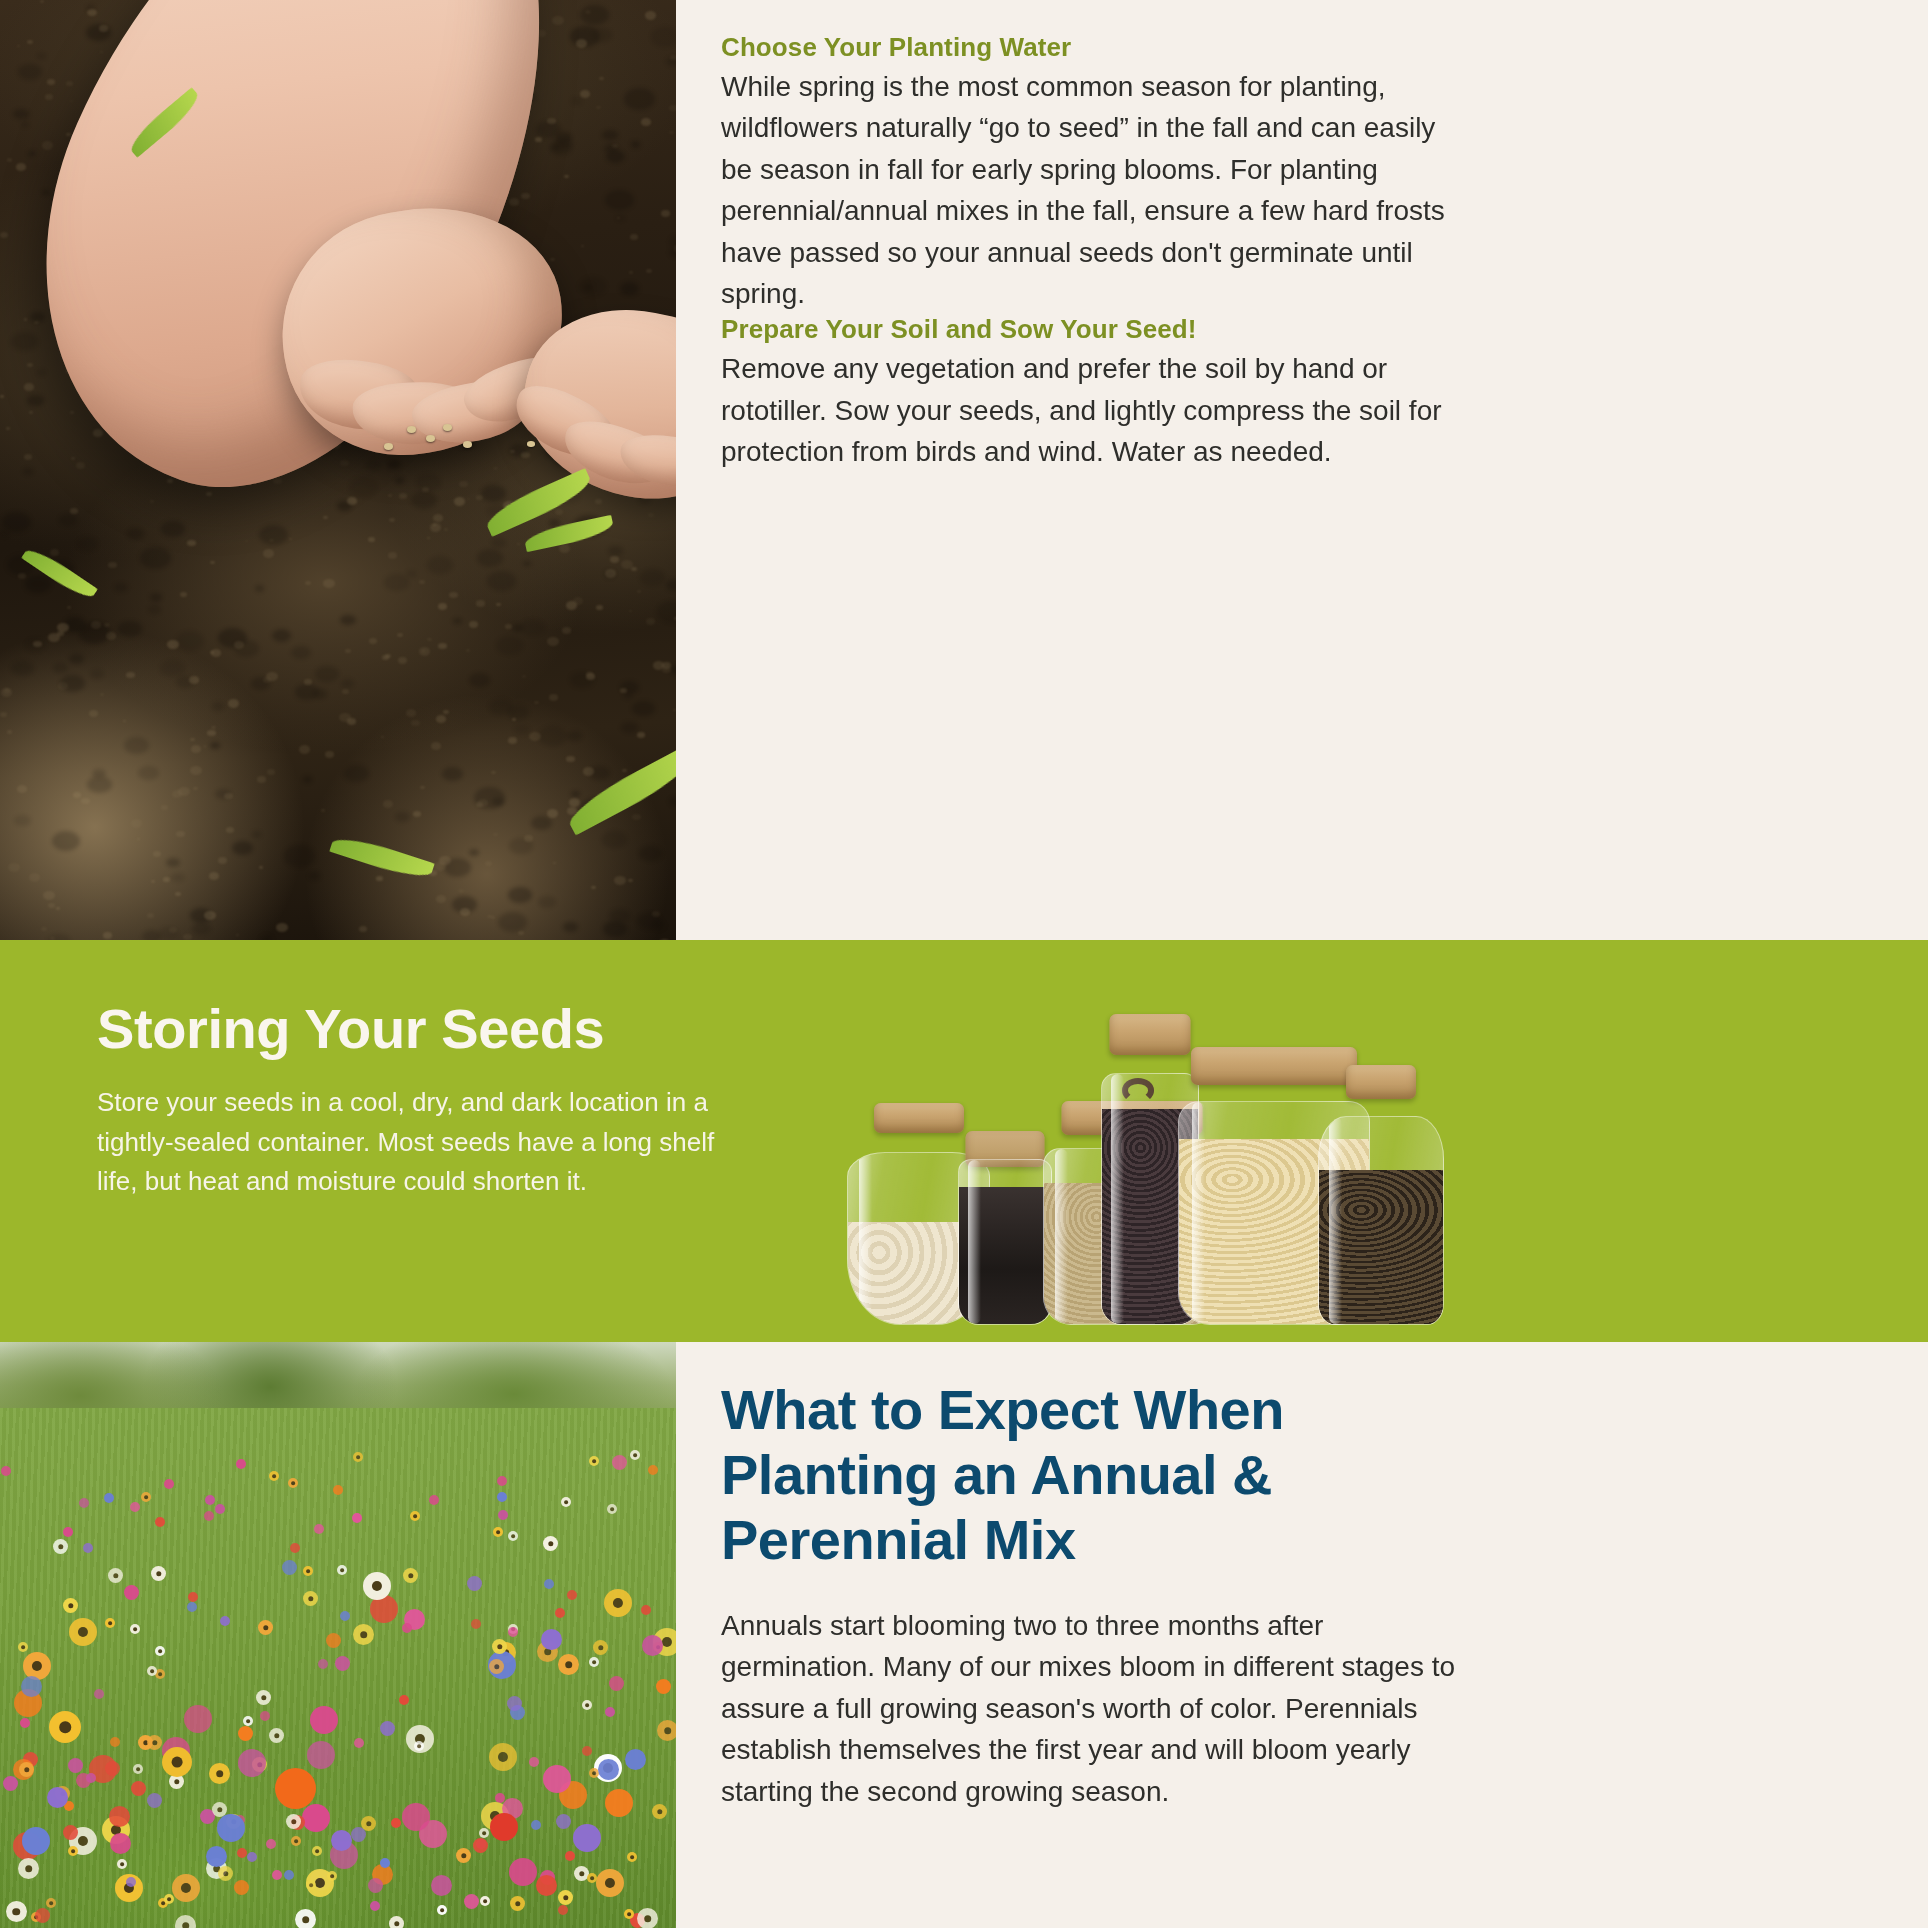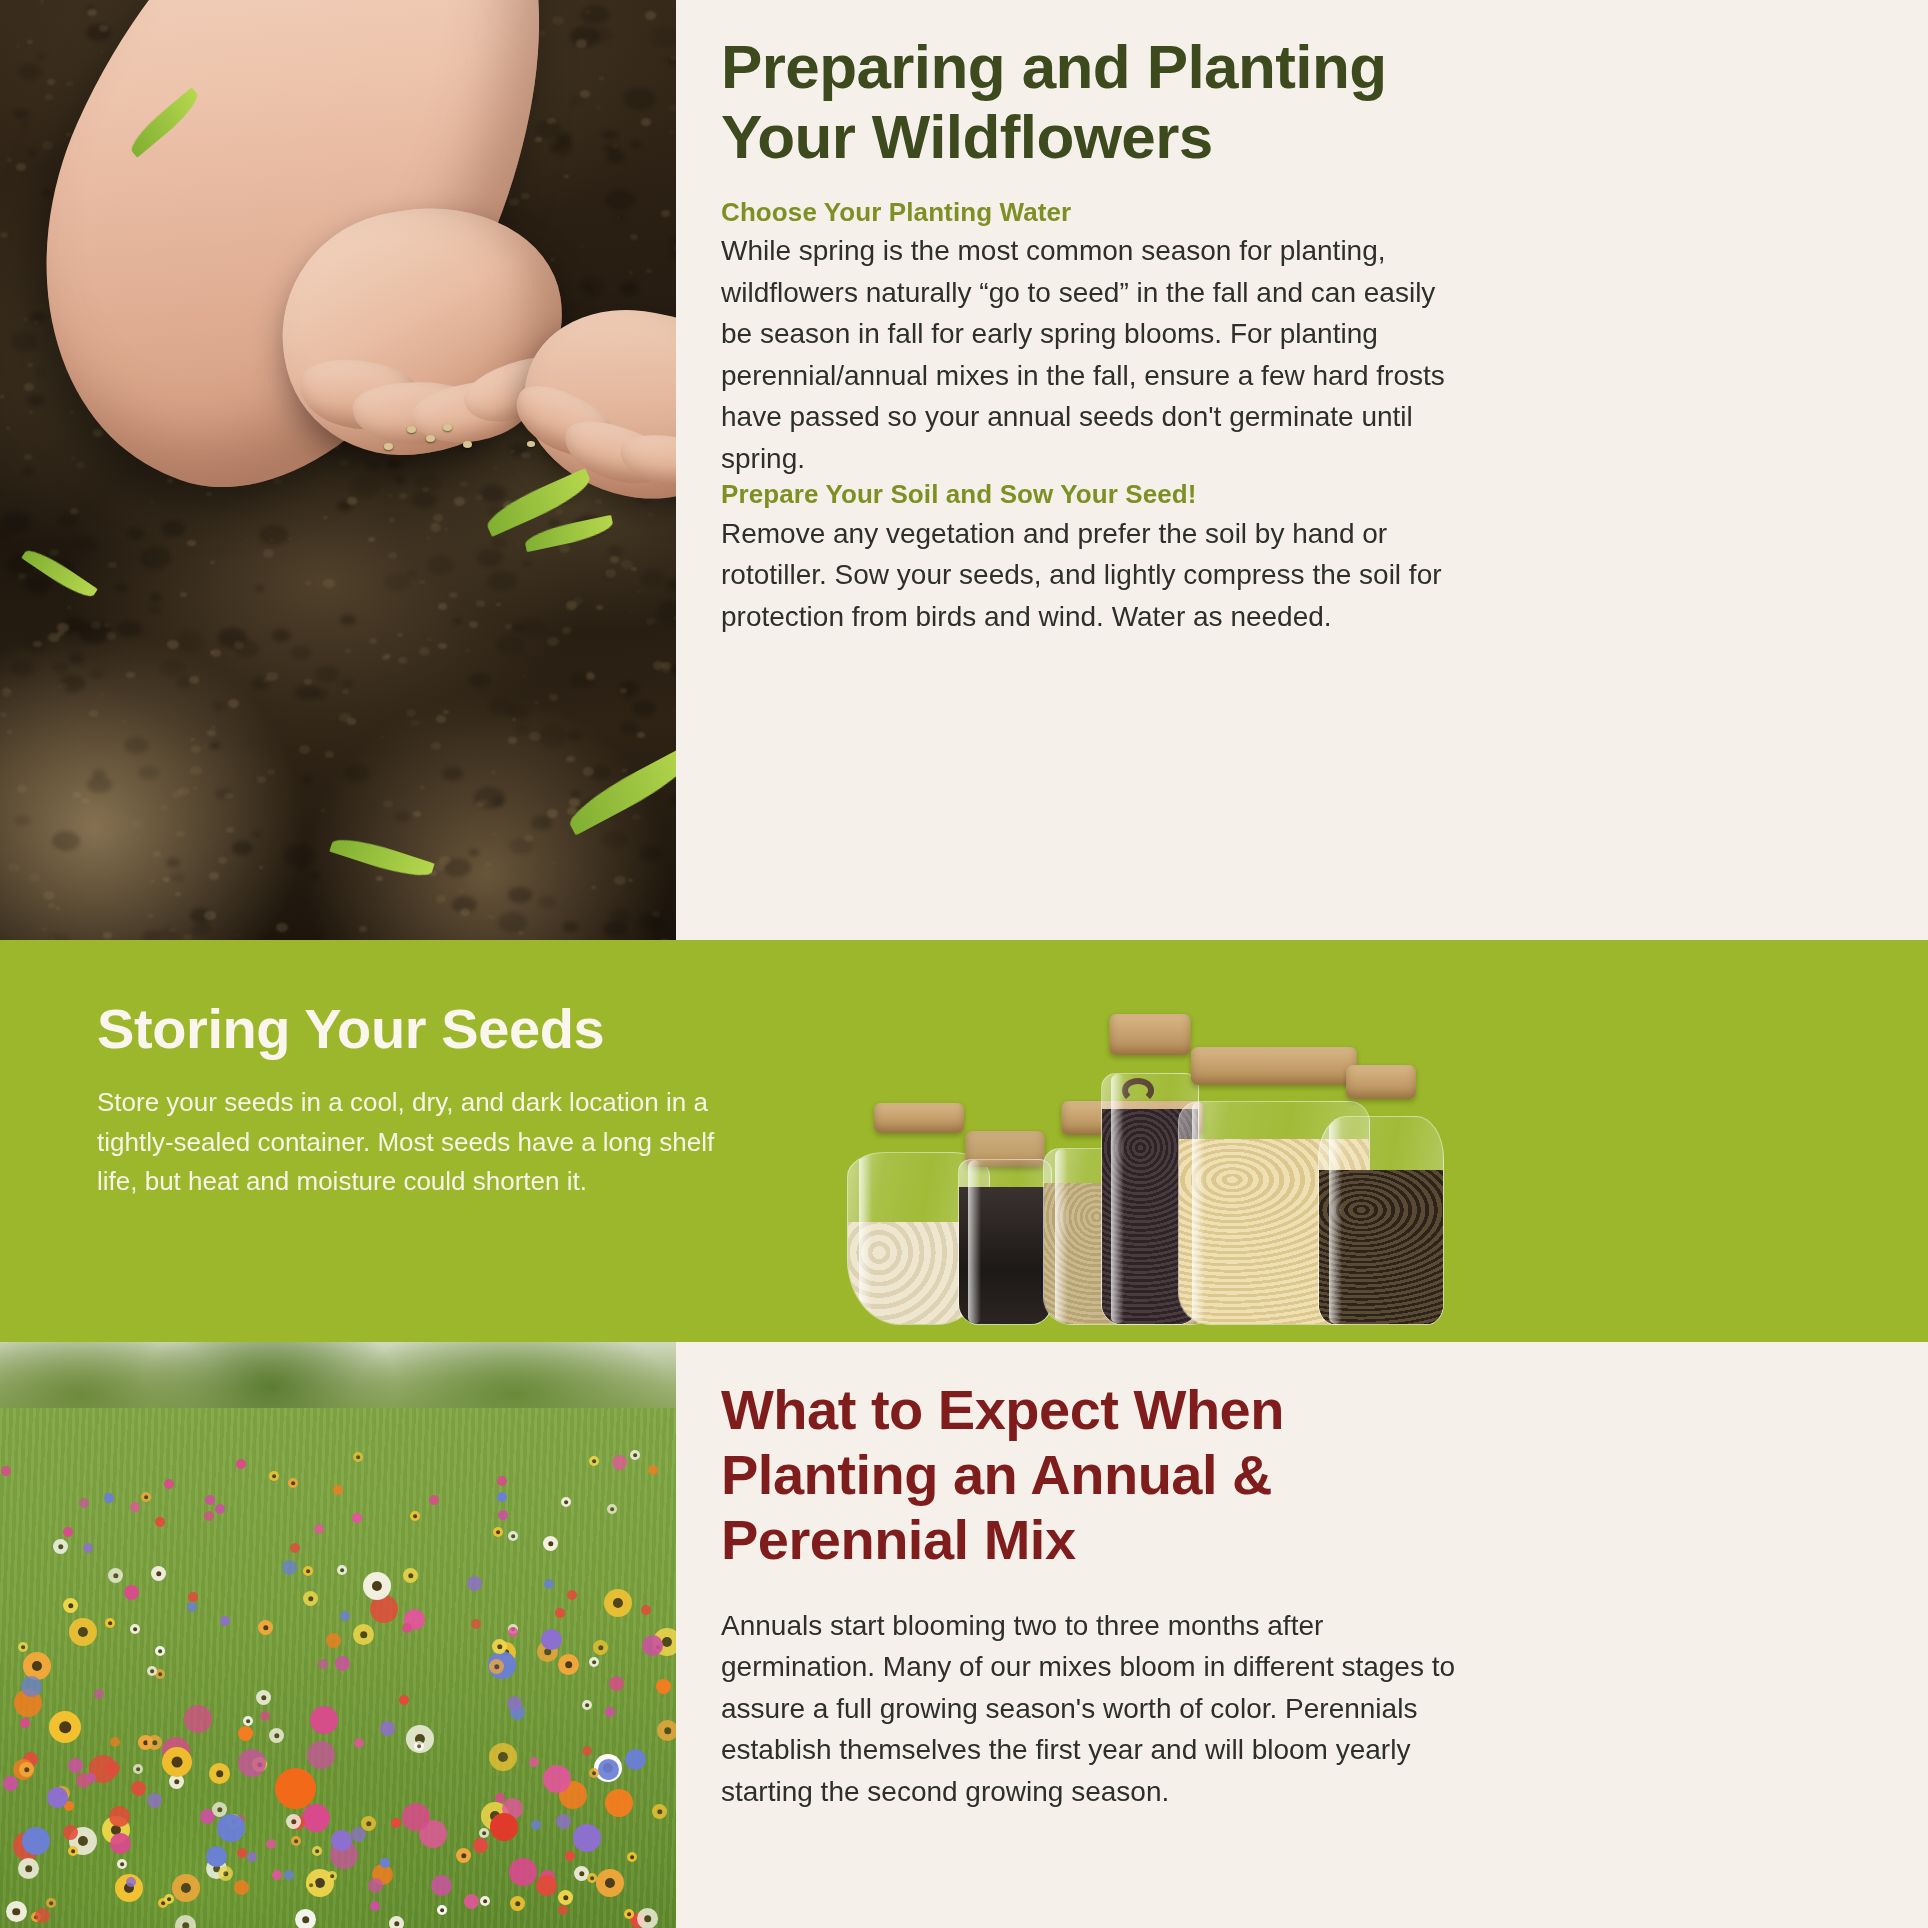--- a/index.html
+++ b/index.html
@@ -160,21 +160,21 @@
   .bloom.md { width:15px; height:15px; }
   .bloom.lg { width:21px; height:21px; }
   .bloom.xl { width:28px; height:28px; }
   .bloom.center::after {
     content:""; position:absolute; left:50%; top:50%; transform:translate(-50%,-50%);
     width:36%; height:36%; border-radius:50%; background:#4a3a18;
   }
 
   .col-right-3 { position:absolute; left:721px; top:0; width:1207px; height:587px; padding:36px 55px 0 0; }
   .h2-main {
-    font-size:56px; line-height:1.16; font-weight:bold; color:#7f1d1d;
+    font-size:56px; line-height:1.16; font-weight:bold; color:#0c4a6e;
     letter-spacing:-0.5px; margin-bottom:32px; max-width:772px;
   }
 </style>
 </head>
 <body>
 
 <div class="page">
 
   <div class="sec1">
 
@@ -887,21 +887,20 @@
 
       <div class="blade" style="left:482px; top:490px; width:113px; height:24.5px; transform:rotate(-24deg);"></div>
       <div class="blade" style="left:524px; top:524px; width:90px;  height:19px; transform:rotate(-12deg);"></div>
       <div class="blade" style="left:561px; top:776px; width:141px; height:28px; transform:rotate(-28deg);"></div>
       <div class="blade" style="left:330px; top:847px; width:104px; height:21px; transform:rotate(18deg);"></div>
       <div class="blade" style="left:19px;  top:565px; width:81px;  height:17px; transform:rotate(34deg);"></div>
       <div class="blade" style="left:121px; top:113px; width:87px;  height:19px; transform:rotate(-40deg);"></div>
     </div>
 
     <div class="col-right-1">
-      <div class="h1-main">Preparing and Planting Your Wildflowers</div>
 
       <div>
         <div class="subhead">Choose Your Planting Water</div>
         <div class="para">While spring is the most common season for planting, wildflowers naturally “go to seed” in the fall and can easily be season in fall for early spring blooms. For planting perennial/annual mixes in the fall, ensure a few hard frosts have passed so your annual seeds don't germinate until spring.</div>
       </div>
 
 
       <div>
         <div class="subhead">Prepare Your Soil and Sow Your Seed!</div>
         <div class="para">Remove any vegetation and prefer the soil by hand or rototiller. Sow your seeds, and lightly compress the soil for protection from birds and wind. Water as needed.</div>

